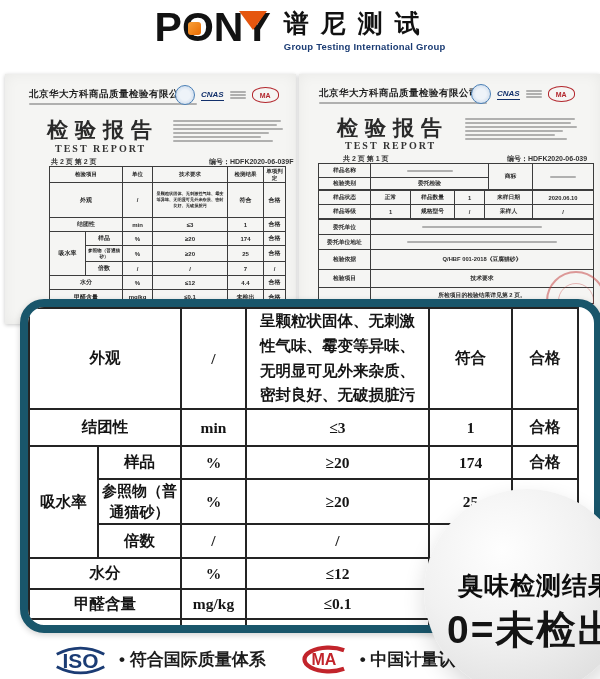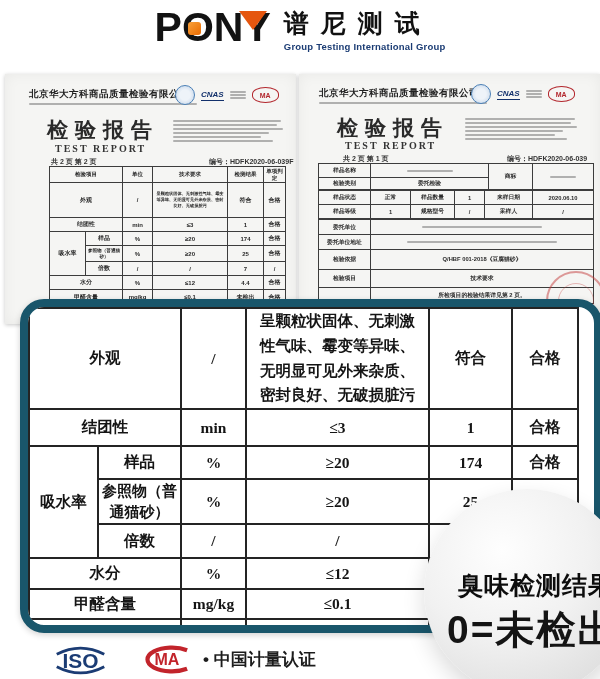--- a/index.html
+++ b/index.html
@@ -371,18 +371,19 @@
 <div class="ball"></div>
 <div class="ball-line1">臭味检测结果</div>
 <div class="ball-line2">0=未检出</div>
 
 <div class="footer">
   <svg class="iso-svg" width="57" height="38" viewBox="0 0 60 40">
     <path d="M5 14 Q30 1 55 14" stroke="#1b3c74" stroke-width="3" fill="none"></path>
     <path d="M5 27 Q30 40 55 27" stroke="#1b3c74" stroke-width="3" fill="none"></path>
     <text x="30" y="28" text-anchor="middle" font-size="22" font-weight="bold" fill="#1b3c74" font-family="Liberation Sans, sans-serif">ISO</text>
   </svg>
+  <div class="footer-text gap">• 符合国际质量体系</div>
   <svg class="cma-svg" width="54" height="31" viewBox="0 0 64 36">
     <path d="M57 7 A29 14 0 1 0 57 29" fill="none" stroke="#c2242b" stroke-width="5"></path>
     <text x="33" y="25" text-anchor="middle" font-size="19" font-weight="bold" fill="#c2242b" font-family="Liberation Sans, sans-serif">MA</text>
   </svg>
   <div class="footer-text gap">• 中国计量认证</div>
 </div>
 
 </body></html>

